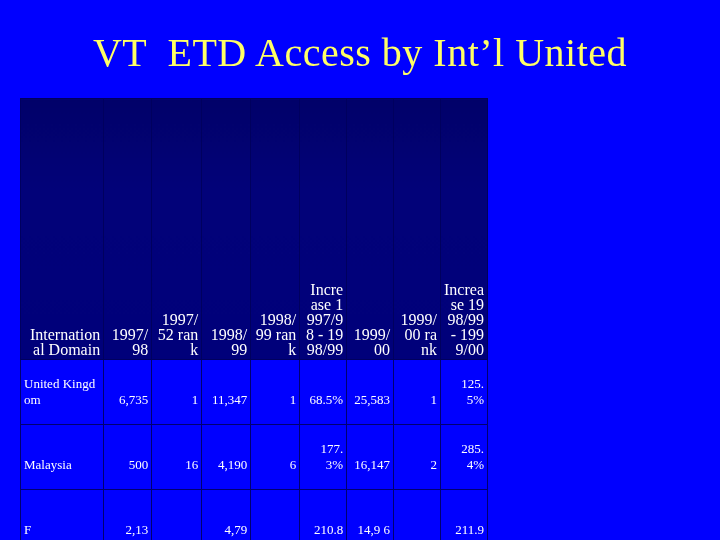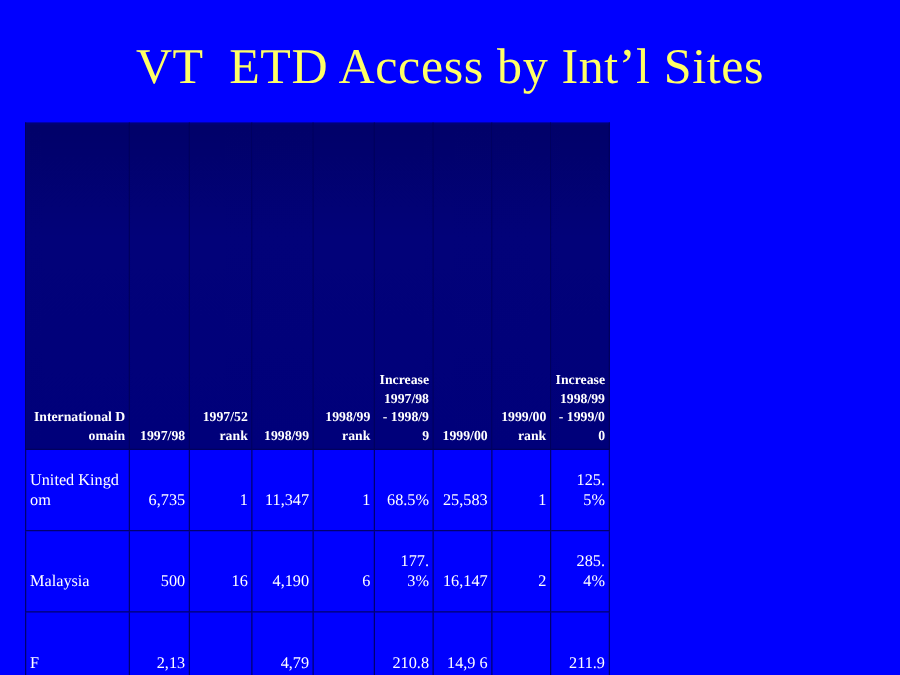--- a/index.html
+++ b/index.html
@@ -39,27 +39,27 @@
   table.etd {
     border-collapse: collapse;
     width: 468px;
     table-layout: fixed;
     font-family: "Liberation Serif", "DejaVu Serif", serif;
   }
 
   table.etd th,
   table.etd td {
     color: #FFFFFF;
-    font-size: 11px;
+    font-size: 16px;
     line-height: 15px;
     padding: 0 3px;
     vertical-align: bottom;
     text-align: right;
     border: 1px solid #00006B;
-    font-weight: bold;
+    font-weight: normal;
     word-wrap: break-word;
     overflow-wrap: break-word;
     word-break: break-all;
   }
 
   table.etd thead th {
     background: #000080;
     background-image: linear-gradient(to bottom, #010169 0%, #020279 35%, #00007A 100%);
     height: 258px;
     vertical-align: bottom;
@@ -95,21 +95,21 @@
   col.c7 { width: 44px; }
   col.c8 { width: 44px; }
 
   .increase-head {
     
   }
 </style>
 </head>
 <body>
 
-<div id="slide-title">VT  ETD Access by Int’l Sites</div>
+<div id="slide-title">VT  ETD Access by Int’l United</div>
 
 <div id="table-wrap">
   <table class="etd">
     <colgroup>
       <col class="c0">
         <col class="c1">
         <col class="c2">
         <col class="c3">
         <col class="c4">
       <col class="c5">

